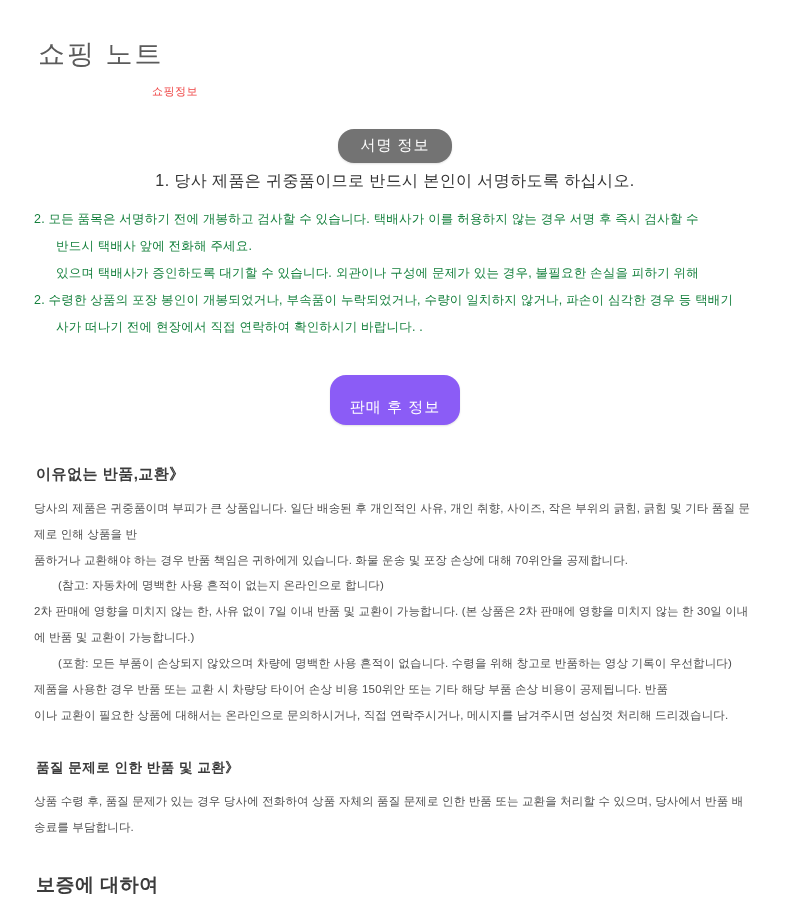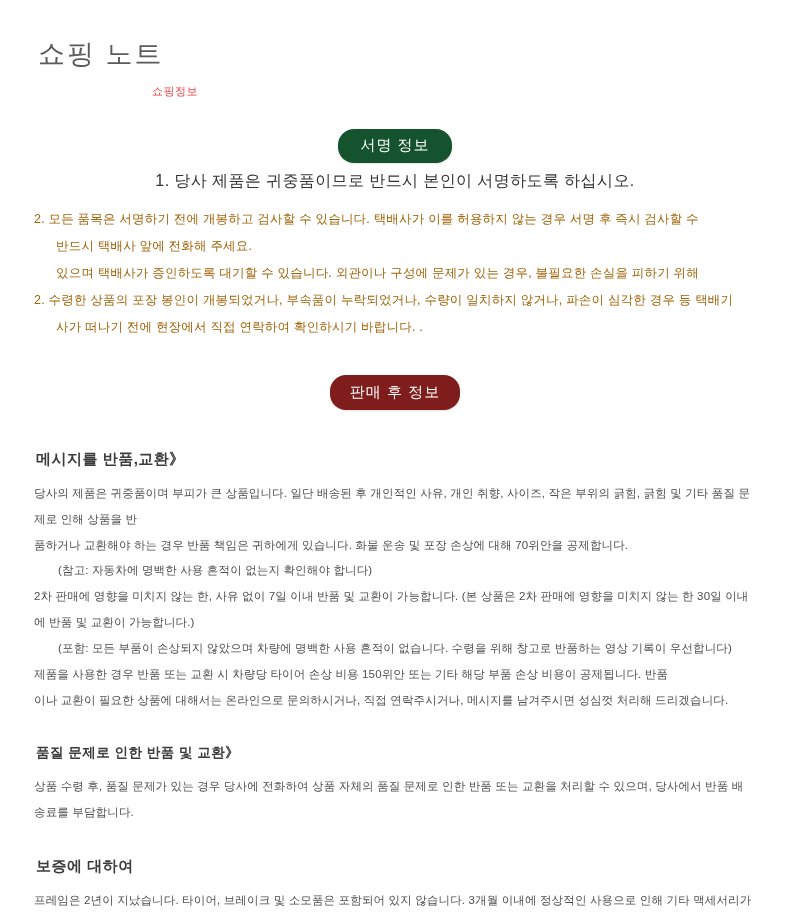--- a/index.html
+++ b/index.html
@@ -34,43 +34,43 @@
     color: #ef4444;
     margin: 14px 0 0 118px;
     letter-spacing: 0.5px;
   }
   .pill-wrap {
     display: flex;
     justify-content: center;
     margin-top: 30px;
   }
   .pill {
-    background: #14532d;
+    background: #737373;
     color: #ffffff;
     font-size: 15px;
     padding: 7px 22px 8px 22px;
     border-radius: 16px;
     letter-spacing: 1px;
     display: inline-block;
     box-shadow: 0 1px 2px rgba(0,0,0,0.12);
   }
   .pill.second {
-    background: #7f1d1d;
-    padding: 8px 20px 8px 20px;
+    background: #8b5cf6;
+    padding: 23px 20px 8px 20px;
   }
   .lead {
     text-align: center;
     font-size: 16px;
     color: #333333;
     margin-top: 8px;
     letter-spacing: 0.4px;
   }
   .numbered {
     font-size: 12.5px;
-    color: #a16207;
+    color: #15803d;
     line-height: 2.15;
     margin-top: 14px;
     letter-spacing: 0.2px;
   }
   .numbered p {
     margin: 0;
   }
   .numbered .indent {
     padding-left: 22px;
   }
@@ -96,21 +96,21 @@
   .body-text p.indent {
     padding-left: 24px;
   }
   .sec-2 {
     margin-top: 30px;
   }
   .sec-3 {
     margin-top: 32px;
   }
   .warranty-head {
-    font-size: 15px;
+    font-size: 19px;
     color: #3b3b3b;
     margin: 0 0 0 2px;
     letter-spacing: 0.5px;
   }
 </style>
 </head>
 <body>
 
 <div class="page">
 
@@ -128,26 +128,26 @@
     <p class="indent">반드시 택배사 앞에 전화해 주세요.</p>
     <p class="indent">있으며 택배사가 증인하도록 대기할 수 있습니다. 외관이나 구성에 문제가 있는 경우, 불필요한 손실을 피하기 위해</p>
     <p>2. 수령한 상품의 포장 봉인이 개봉되었거나, 부속품이 누락되었거나, 수량이 일치하지 않거나, 파손이 심각한 경우 등 택배기</p>
     <p class="indent">사가 떠나기 전에 현장에서 직접 연락하여 확인하시기 바랍니다. .</p>
   </div>
 
   <div class="pill-wrap" style="margin-top:34px;">
     <span class="pill second">판매 후 정보</span>
   </div>
 
-  <h2 class="sec-heading" style="margin-top:40px;">메시지를 반품,교환》</h2>
+  <h2 class="sec-heading" style="margin-top:40px;">이유없는 반품,교환》</h2>
 
   <div class="body-text">
     <p>당사의 제품은 귀중품이며 부피가 큰 상품입니다. 일단 배송된 후 개인적인 사유, 개인 취향, 사이즈, 작은 부위의 긁힘, 긁힘 및 기타 품질 문제로 인해 상품을 반</p>
     <p>품하거나 교환해야 하는 경우 반품 책임은 귀하에게 있습니다. 화물 운송 및 포장 손상에 대해 70위안을 공제합니다.</p>
-    <p class="indent">(참고: 자동차에 명백한 사용 흔적이 없는지 확인해야 합니다)</p>
+    <p class="indent">(참고: 자동차에 명백한 사용 흔적이 없는지 온라인으로 합니다)</p>
     <p>2차 판매에 영향을 미치지 않는 한, 사유 없이 7일 이내 반품 및 교환이 가능합니다. (본 상품은 2차 판매에 영향을 미치지 않는 한 30일 이내</p>
     <p>에 반품 및 교환이 가능합니다.)</p>
     <p class="indent">(포함: 모든 부품이 손상되지 않았으며 차량에 명백한 사용 흔적이 없습니다. 수령을 위해 창고로 반품하는 영상 기록이 우선합니다)</p>
     <p>제품을 사용한 경우 반품 또는 교환 시 차량당 타이어 손상 비용 150위안 또는 기타 해당 부품 손상 비용이 공제됩니다. 반품</p>
     <p>이나 교환이 필요한 상품에 대해서는 온라인으로 문의하시거나, 직접 연락주시거나, 메시지를 남겨주시면 성심껏 처리해 드리겠습니다.</p>
   </div>
 
   <h2 class="sec-heading tight sec-2">품질 문제로 인한 반품 및 교환》</h2>
 
   <div class="body-text">

